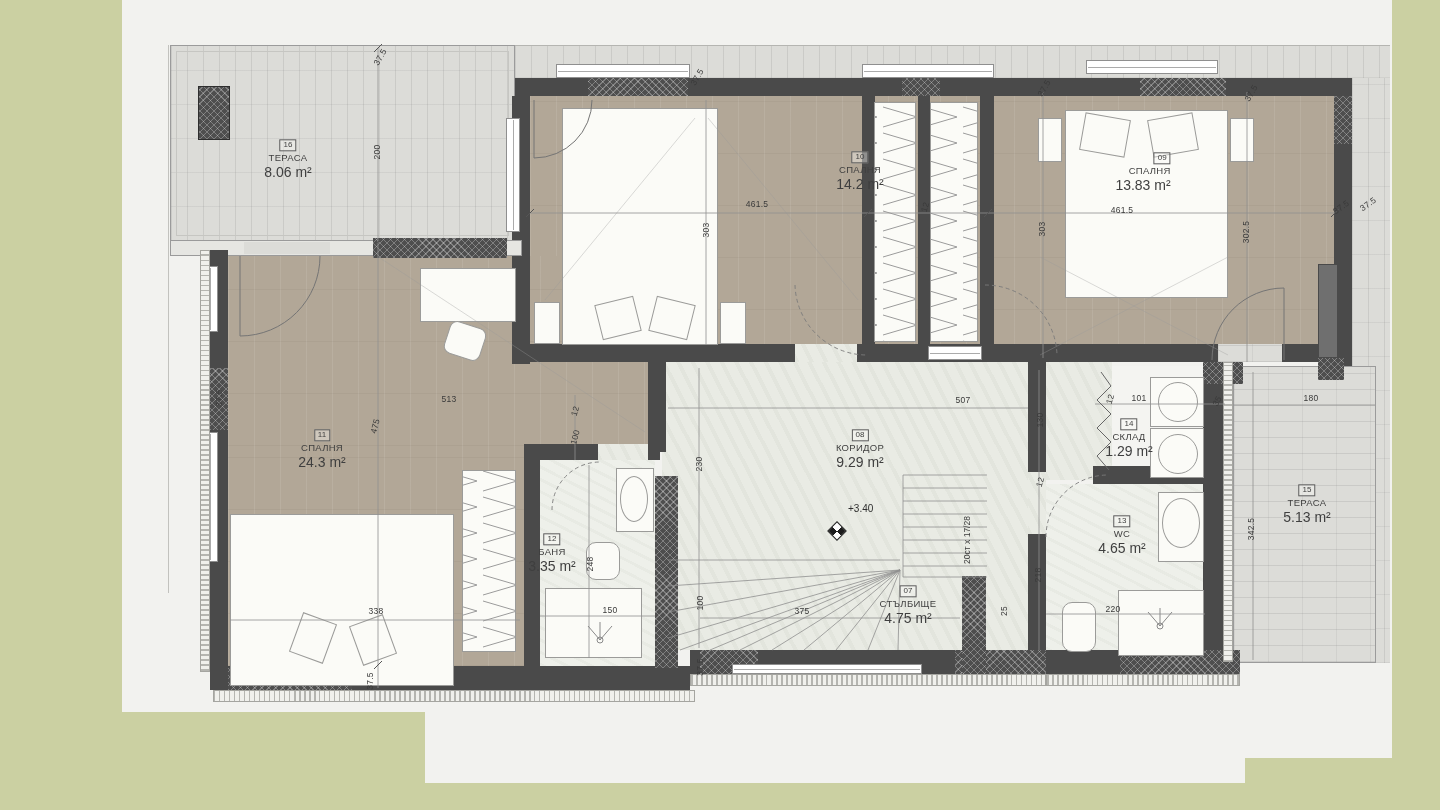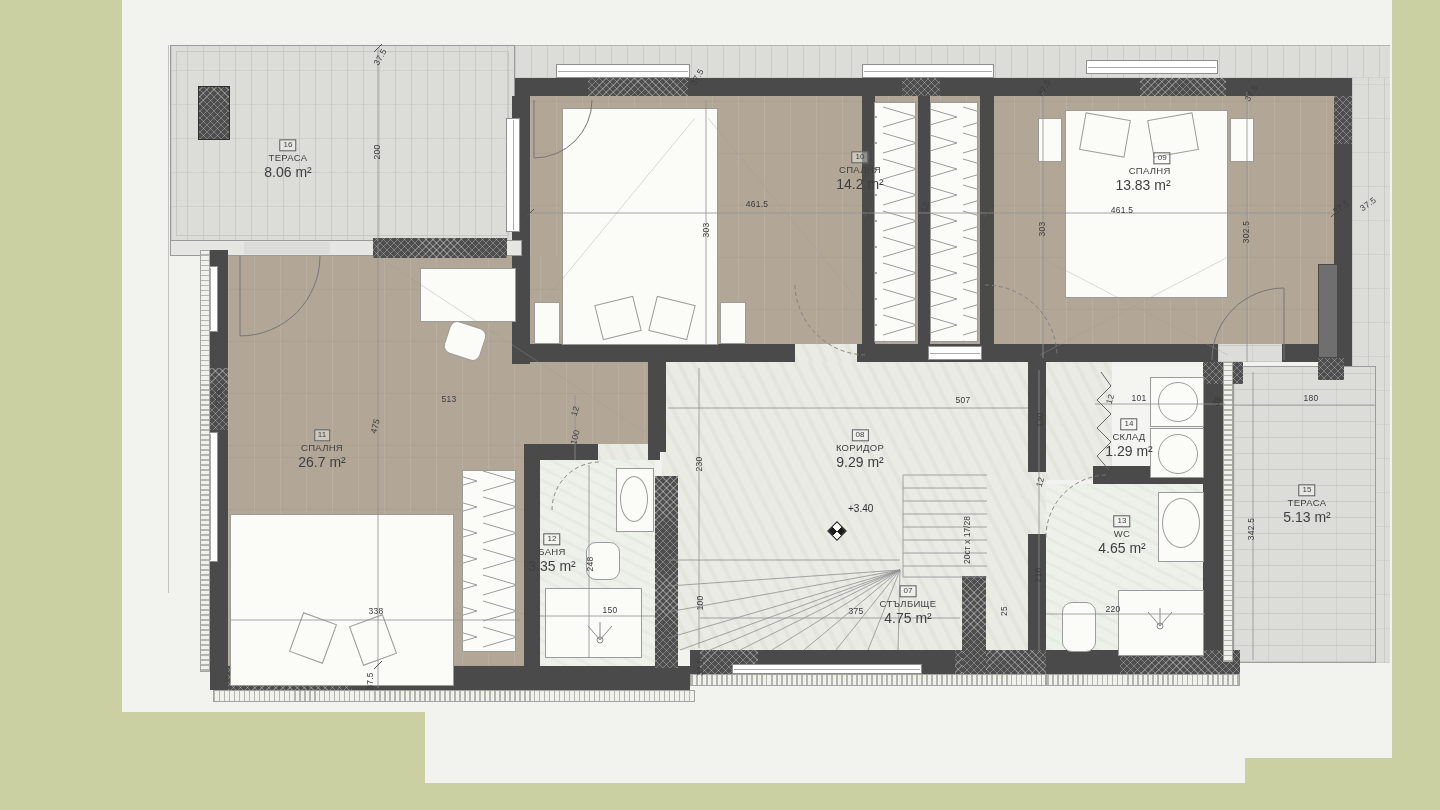--- a/index.html
+++ b/index.html
@@ -238,21 +238,21 @@
       <span class="dim" style="left: 219px; top: 398px; --r: -90deg;">37.5</span>
       <span class="dim" style="left: 376px; top: 611px; --r: 0deg;">338</span>
       <span class="dim" style="left: 370px; top: 681px; --r: -90deg;">37.5</span>
       <span class="dim" style="left: 575px; top: 411px; --r: -75deg;">12</span>
       <span class="dim" style="left: 575px; top: 437px; --r: -75deg;">100</span>
       <span class="dim" style="left: 590px; top: 564px; --r: -90deg;">248</span>
       <span class="dim" style="left: 594px; top: 610px; margin-left: 16px; --r: 0deg;">150</span>
       <span class="dim" style="left: 699px; top: 464px; --r: -90deg;">230</span>
       <span class="dim" style="left: 700px; top: 603px; --r: -90deg;">100</span>
       <span class="dim" style="left: 700px; top: 667px; --r: -90deg;">37.5</span>
-      <span class="dim" style="left: 856px; top: 611px; text-align: center; --r: 0deg;">375</span>
+      <span class="dim" style="left: 802px; top: 611px; text-align: center; --r: 0deg;">375</span>
       <span class="dim" style="left: 1004px; top: 611px; --r: -90deg;">25</span>
       <span class="dim" style="left: 963px; top: 400px; --r: 0deg;">507</span>
       <span class="dim" style="left: 1040px; top: 420px; --r: -90deg;">130</span>
       <span class="dim" style="left: 1040px; top: 482px; --r: -75deg;">12</span>
       <span class="dim" style="left: 1038px; top: 575px; --r: -90deg;">218</span>
       <span class="dim" style="left: 1113px; top: 609px; --r: 0deg;">220</span>
       <span class="dim" style="left: 1110px; top: 399px; --r: -75deg;">12</span>
       <span class="dim" style="left: 1139px; top: 398px; --r: 0deg;">101</span>
       <span class="dim" style="left: 1217px; top: 401px; --r: -60deg;">35</span>
       <span class="dim" style="left: 1251px; top: 529px; --r: -90deg;">342.5</span>
@@ -270,21 +270,21 @@
     <div class="ar">14.2 m²</div>
   </div>
   <div class="rlabel" style="left:1143px;top:170px;text-align:right;">
     <div><span class="num">09</span></div>
     <div class="nm">СПАЛНЯ</div>
     <div class="ar">13.83 m²</div>
   </div>
   <div class="rlabel" style="left:322px;top:447px;">
     <div><span class="num">11</span></div>
     <div class="nm">СПАЛНЯ</div>
-    <div class="ar">26.7 m²</div>
+    <div class="ar">24.3 m²</div>
   </div>
   <div class="rlabel" style="left:860px;top:447px;">
     <div><span class="num">08</span></div>
     <div class="nm">КОРИДОР</div>
     <div class="ar">9.29 m²</div>
   </div>
   <div class="rlabel" style="left:552px;top:551px;">
     <div><span class="num">12</span></div>
     <div class="nm">БАНЯ</div>
     <div class="ar">3.35 m²</div>

